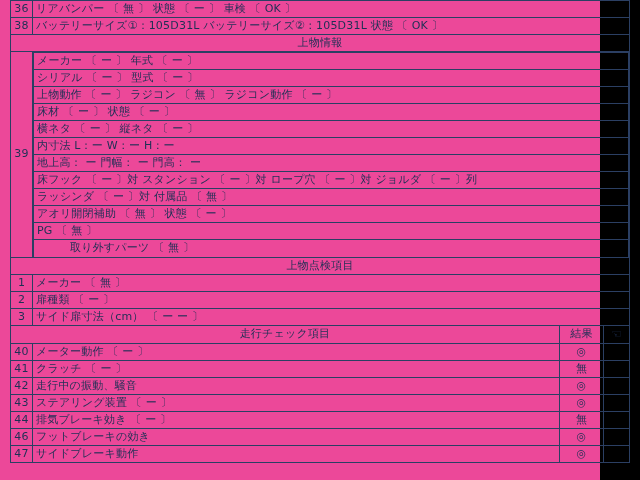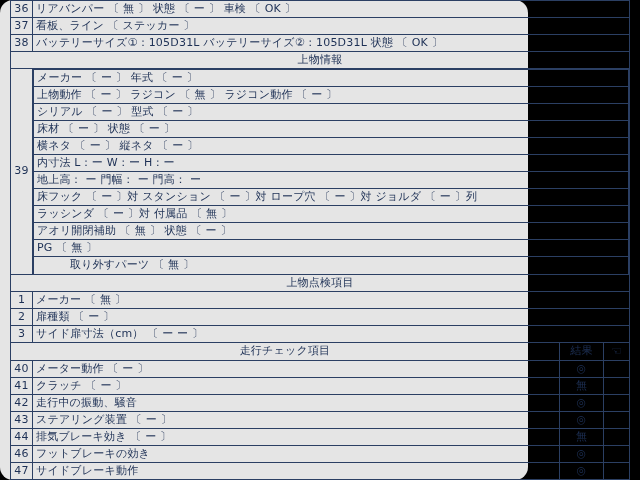--- a/index.html
+++ b/index.html
@@ -8,28 +8,27 @@
     background: #000;
   }
   body {
     width: 640px;
     height: 480px;
     overflow: hidden;
     font-family: "DejaVu Sans", "Liberation Sans", sans-serif;
   }
   #sheet {
     position: relative;
-    width: 528px;
+    width: 600px;
     height: 480px;
-    background: #e5e5e5;
+    background: #ec4899;
     color: #1a2a4a;
     font-size: 11px;
     box-sizing: border-box;
     padding: 0 10px 0 10px;
-    border-radius: 13px;
   }
   table.insp {
     width: 620px;
     border-collapse: collapse;
     table-layout: fixed;
   }
   table.insp td {
     border: 1px solid #2b3f63;
     padding: 1px 3px;
     vertical-align: middle;
@@ -102,45 +101,41 @@
       <col style="width:44px">
       <col style="width:26px">
     </colgroup>
 
     <tbody>
         <tr>
       <td class="num">36</td>
       <td colspan="3" class="cellpad">リアバンパー  〔 無 〕   状態  〔 ー 〕   車検  〔 OK 〕</td>
     </tr>
     <tr>
-      <td class="num">37</td>
-      <td colspan="3" class="cellpad">看板、ライン  〔 ステッカー 〕</td>
-    </tr>
-    <tr>
       <td class="num">38</td>
       <td colspan="3" class="cellpad">バッテリーサイズ①：105D31L   バッテリーサイズ②：105D31L   状態 〔 OK 〕</td>
     </tr>
 
     <tr>
       <td colspan="4" class="sec">上物情報</td>
     </tr>
 
     <tr>
       <td class="num">39</td>
       <td colspan="3" style="padding:0">
         <table class="nested">
           <tbody>
                 <tr>
             <td>メーカー     〔 ー 〕                年式    〔 ー 〕</td>
           </tr>
           <tr>
+            <td>シリアル     〔 ー 〕                型式    〔 ー 〕</td>
+          </tr>
+          <tr>
             <td>上物動作 〔 ー 〕   ラジコン 〔 無 〕   ラジコン動作 〔 ー 〕</td>
-          </tr>
-          <tr>
-            <td>シリアル     〔 ー 〕                型式    〔 ー 〕</td>
           </tr>
           <tr>
             <td>床材 〔 ー 〕   状態 〔 ー 〕</td>
           </tr>
           <tr>
             <td>横ネタ 〔 ー 〕  縦ネタ 〔 ー 〕</td>
           </tr>
           <tr>
             <td class="noborder-b">内寸法  L：ー    W：ー    H：ー</td>
           </tr>

